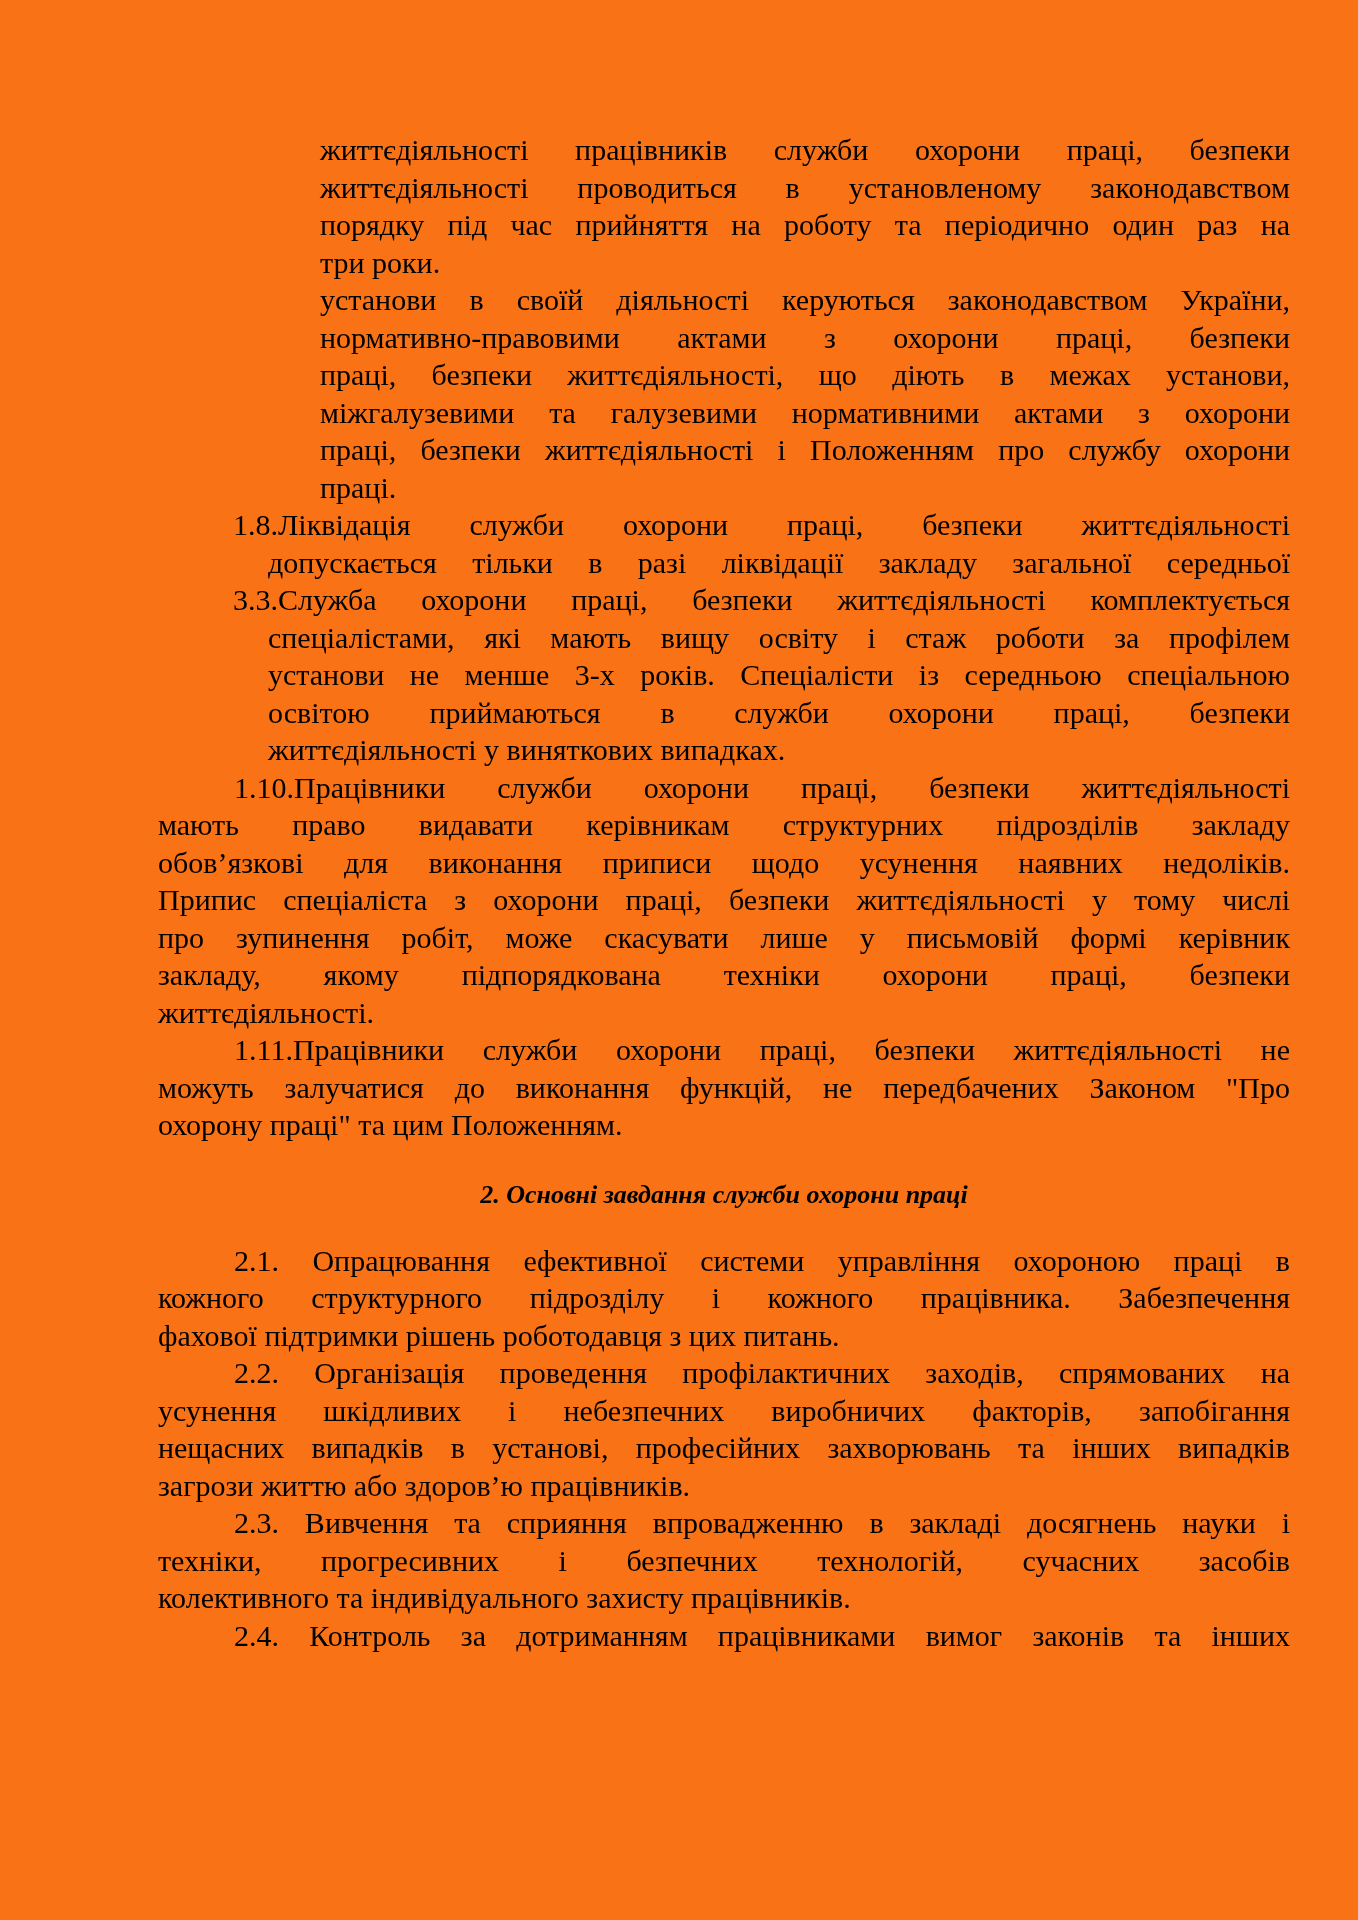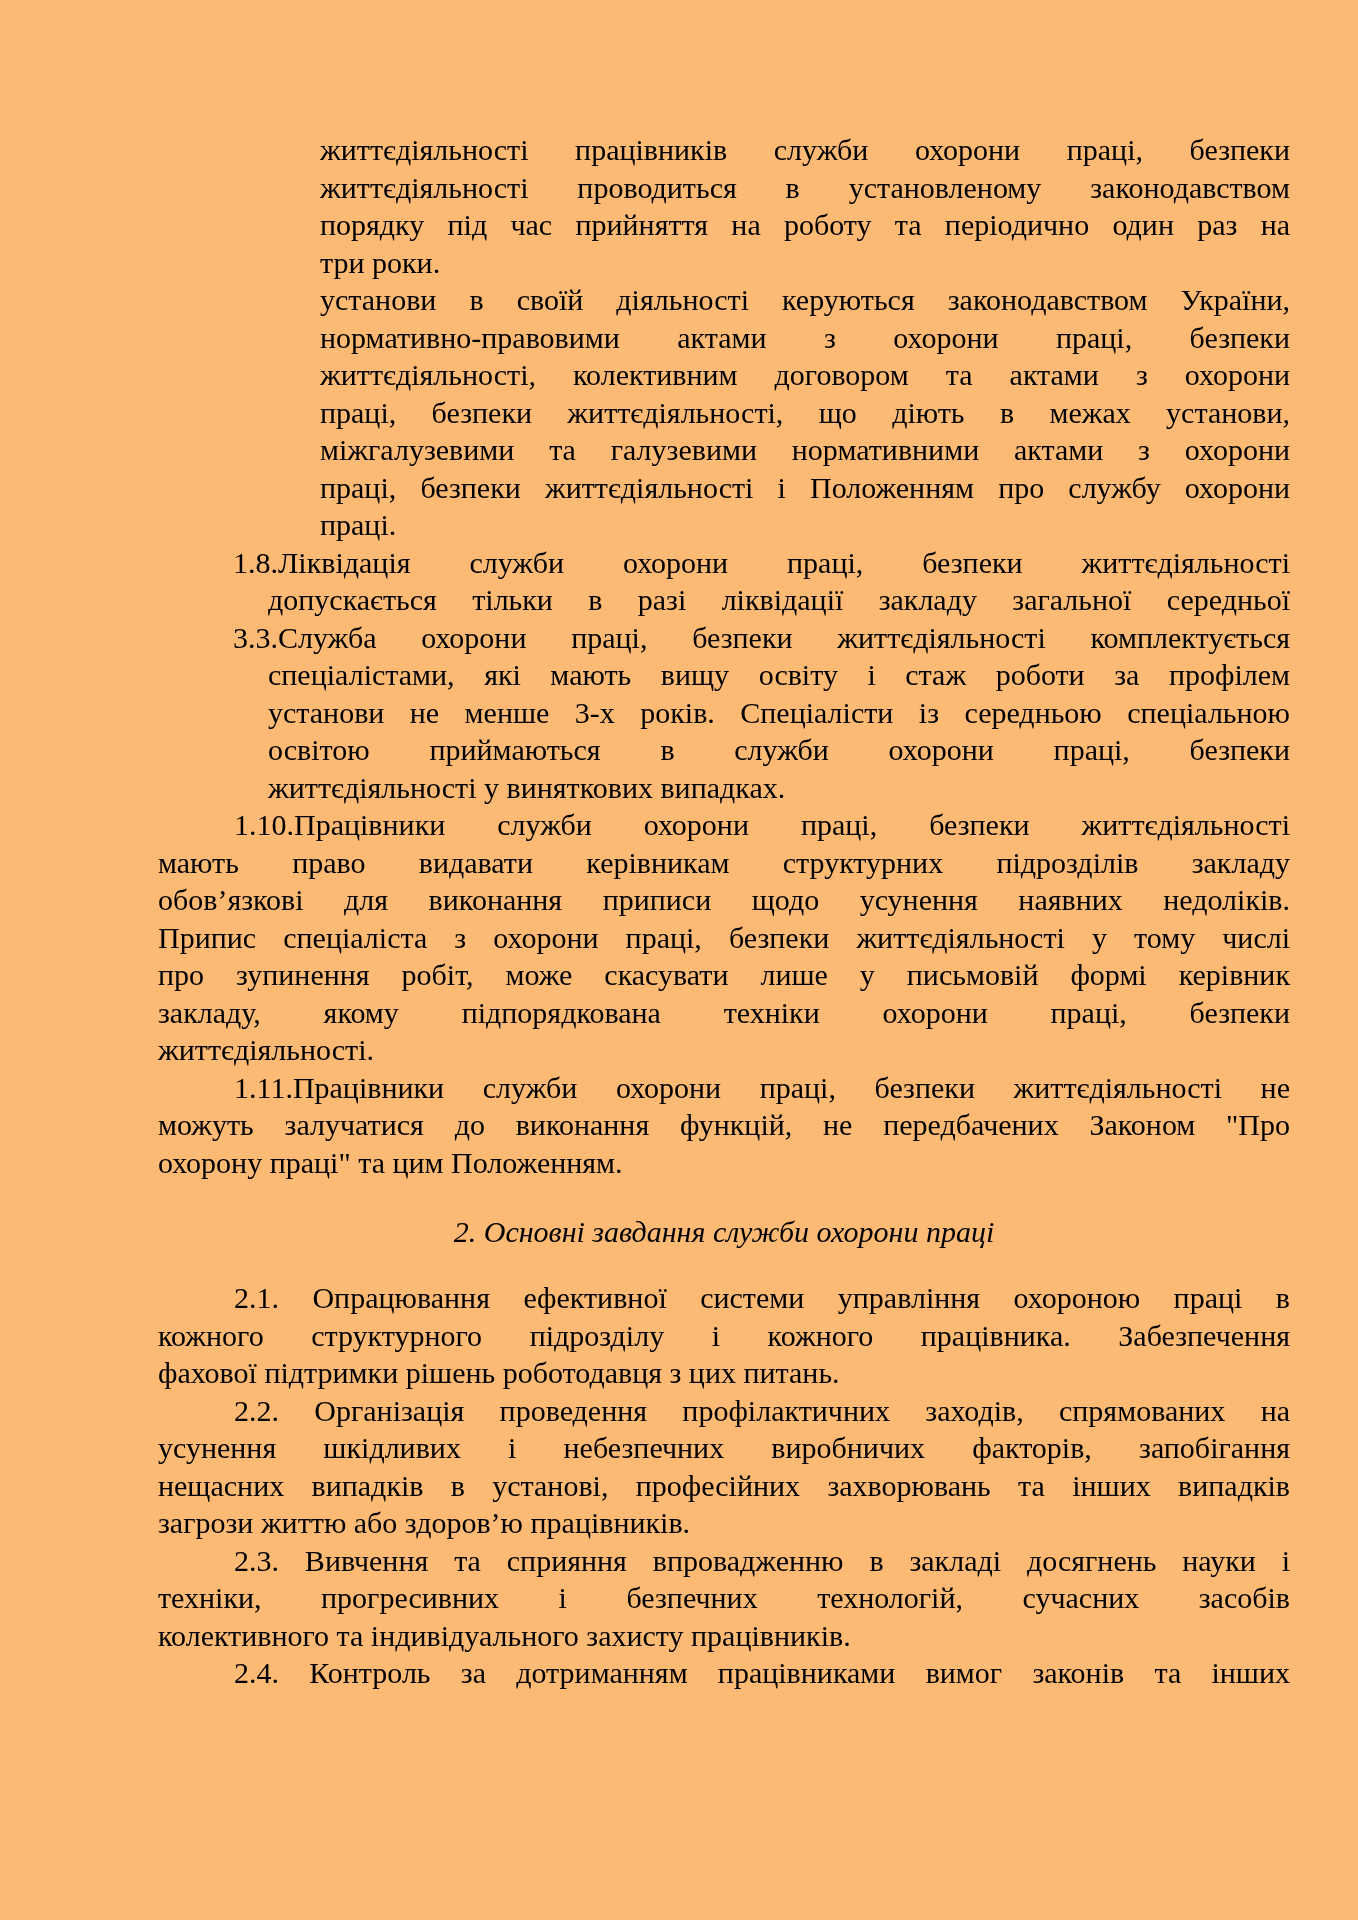--- a/index.html
+++ b/index.html
@@ -5,21 +5,21 @@
   html, body {
     margin: 0;
     padding: 0;
     background: #ffffff;
   }
   .sheet {
     position: relative;
     width: 1358px;
     height: 1920px;
     box-sizing: border-box;
-    background: #fdba74;
+    background: #f97316;
     padding: 131px 68px 0 158px;
     font-family: "Liberation Serif", "DejaVu Serif", serif;
     font-size: 30px;
     line-height: 37.5px;
     color: #000000;
     overflow: hidden;
   }
   .para { margin: 0; }
   .line {
     text-align: justify;
@@ -29,44 +29,43 @@
   .line.last { text-align-last: left; }
   
   .hang-wide { padding-left: 162px; }
   .hang-wide .first { margin-left: -46px; }
   
   .hang-narrow { padding-left: 110px; }
   .hang-narrow .first { margin-left: -35px; }
   
   .indent .first { margin-left: 76px; }
   .heading {
-    font-weight: normal;
+    font-weight: bold;
     font-style: italic;
-    font-size: 30px;
+    font-size: 26px;
     line-height: 38px;
     text-align: center;
     margin: 32px 0 28px 0;
   }
 </style>
 </head>
 <body>
 
 <div class="sheet">
 
   <div class="para hang-wide">
     <div class="line">життєдіяльності працівників служби охорони праці, безпеки</div>
     <div class="line">життєдіяльності проводиться в установленому законодавством</div>
     <div class="line">порядку під час прийняття на роботу та періодично один раз на</div>
     <div class="line last">три роки.</div>
   </div>
 
   <div class="para hang-wide">
     <div class="line">установи в своїй діяльності керуються законодавством України,</div>
     <div class="line">нормативно-правовими актами з охорони праці, безпеки</div>
-    <div class="line">життєдіяльності, колективним договором та актами з охорони</div>
     <div class="line">праці, безпеки життєдіяльності, що діють в межах установи,</div>
     <div class="line">міжгалузевими та галузевими нормативними актами з охорони</div>
     <div class="line">праці, безпеки життєдіяльності і Положенням про службу охорони</div>
     <div class="line last">праці.</div>
   </div>
 
   <div class="para hang-narrow">
     <div class="line first">1.8.Ліквідація служби охорони праці, безпеки життєдіяльності</div>
     <div class="line">допускається тільки в разі ліквідації закладу загальної середньої</div>
   </div>

